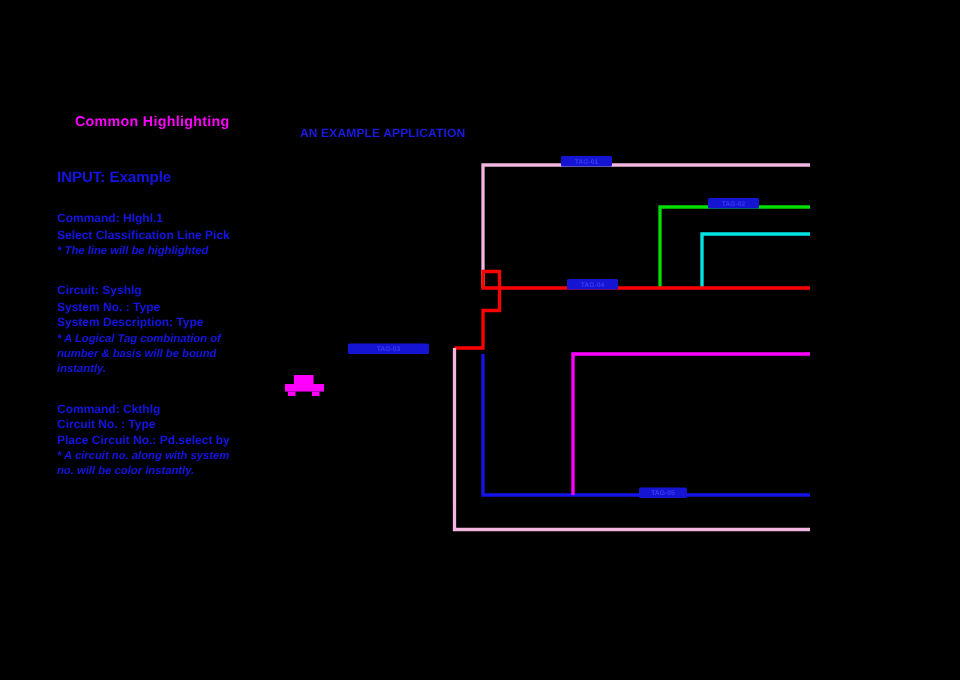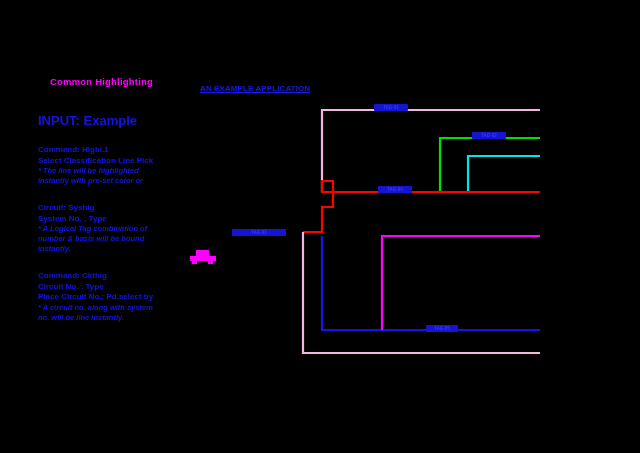--- a/index.html
+++ b/index.html
@@ -29,21 +29,21 @@
   }
   .title-heading {
     font-size: 9.5px;
     font-weight: bold;
     color: #ff00ff;
     letter-spacing: 0.2px;
     margin-left: 12px;
     white-space: nowrap;
   }
   .input-label {
-    font-size: 13px;
+    font-size: 10px;
     font-weight: bold;
     color: #1414e6;
     margin-top: 26px;
     white-space: nowrap;
   }
   .cmd-block {
     margin-top: 17px;
   }
   .cmd-line {
     font-size: 8px;
@@ -62,21 +62,20 @@
   }
 
   
   .section-header {
     position: absolute;
     left: 200px;
     top: 84px;
     font-size: 8px;
     font-weight: bold;
     color: #1a1ae0;
-    text-decoration: underline;
     white-space: nowrap;
     letter-spacing: 0.1px;
   }
 
   
   #diagram {
     position: absolute;
     left: 0;
     top: 0;
     width: 640px;
@@ -106,37 +105,37 @@
   <div class="panel">
 
     <div class="title-heading">Common Highlighting</div>
 
     <div class="input-label">INPUT: Example</div>
 
     <div class="cmd-block">
       <div class="cmd-line">Command: Hlghl.1</div>
       <div class="cmd-line">Select Classification Line Pick</div>
       <div class="cmd-note">* The line will be highlighted</div>
-      <div class="cmd-note">instantly with pre-set color or</div>
     </div>
 
     <div class="cmd-block">
       <div class="cmd-line">Circuit: Syshlg</div>
       <div class="cmd-line">System No. : Type</div>
+      <div class="cmd-line">System Description: Type</div>
       <div class="cmd-note">* A Logical Tag combination of</div>
       <div class="cmd-note">number &amp; basis will be bound</div>
       <div class="cmd-note">instantly.</div>
     </div>
 
     <div class="cmd-block">
       <div class="cmd-line">Command: Ckthlg</div>
       <div class="cmd-line">Circuit No. : Type</div>
       <div class="cmd-line">Place Circuit No.: Pd.select by</div>
       <div class="cmd-note">* A circuit no. along with system</div>
-      <div class="cmd-note">no. will be line instantly.</div>
+      <div class="cmd-note">no. will be color instantly.</div>
     </div>
 
   </div>
 
   <div class="section-header">AN EXAMPLE APPLICATION</div>
 
   <svg id="diagram" viewBox="0 0 640 453">
 
     <polyline points="322,192 322,110 540,110" fill="none" stroke="#f2b6e0" stroke-width="2.2"></polyline>
 

